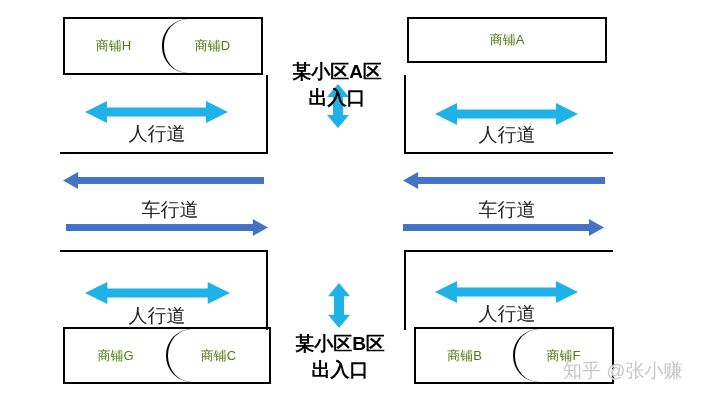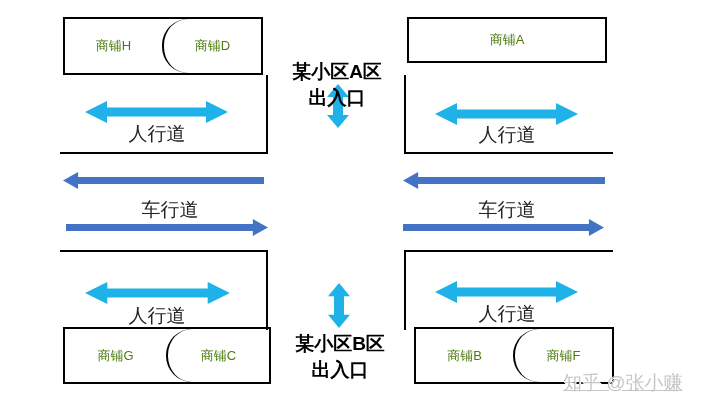--- a/index.html
+++ b/index.html
@@ -152,15 +152,15 @@
 
   <div class="entrance" style="left:267px;top:13px;width:140px;margin-top:46px;">
     <div>某小区A区</div>
     <div>出入口</div>
   </div>
   <div class="entrance" style="left:270px;top:322px;width:140px;margin-top:9px;">
     <div>某小区B区</div>
     <div>出入口</div>
   </div>
 
-  <div class="watermark" style="left:563px;top:370px;text-decoration:underline;">知乎 @张小赚</div>
+  <div class="watermark" style="left:563px;top:358px;">知乎 @张小赚</div>
 
 </div>
 
 </body></html>

